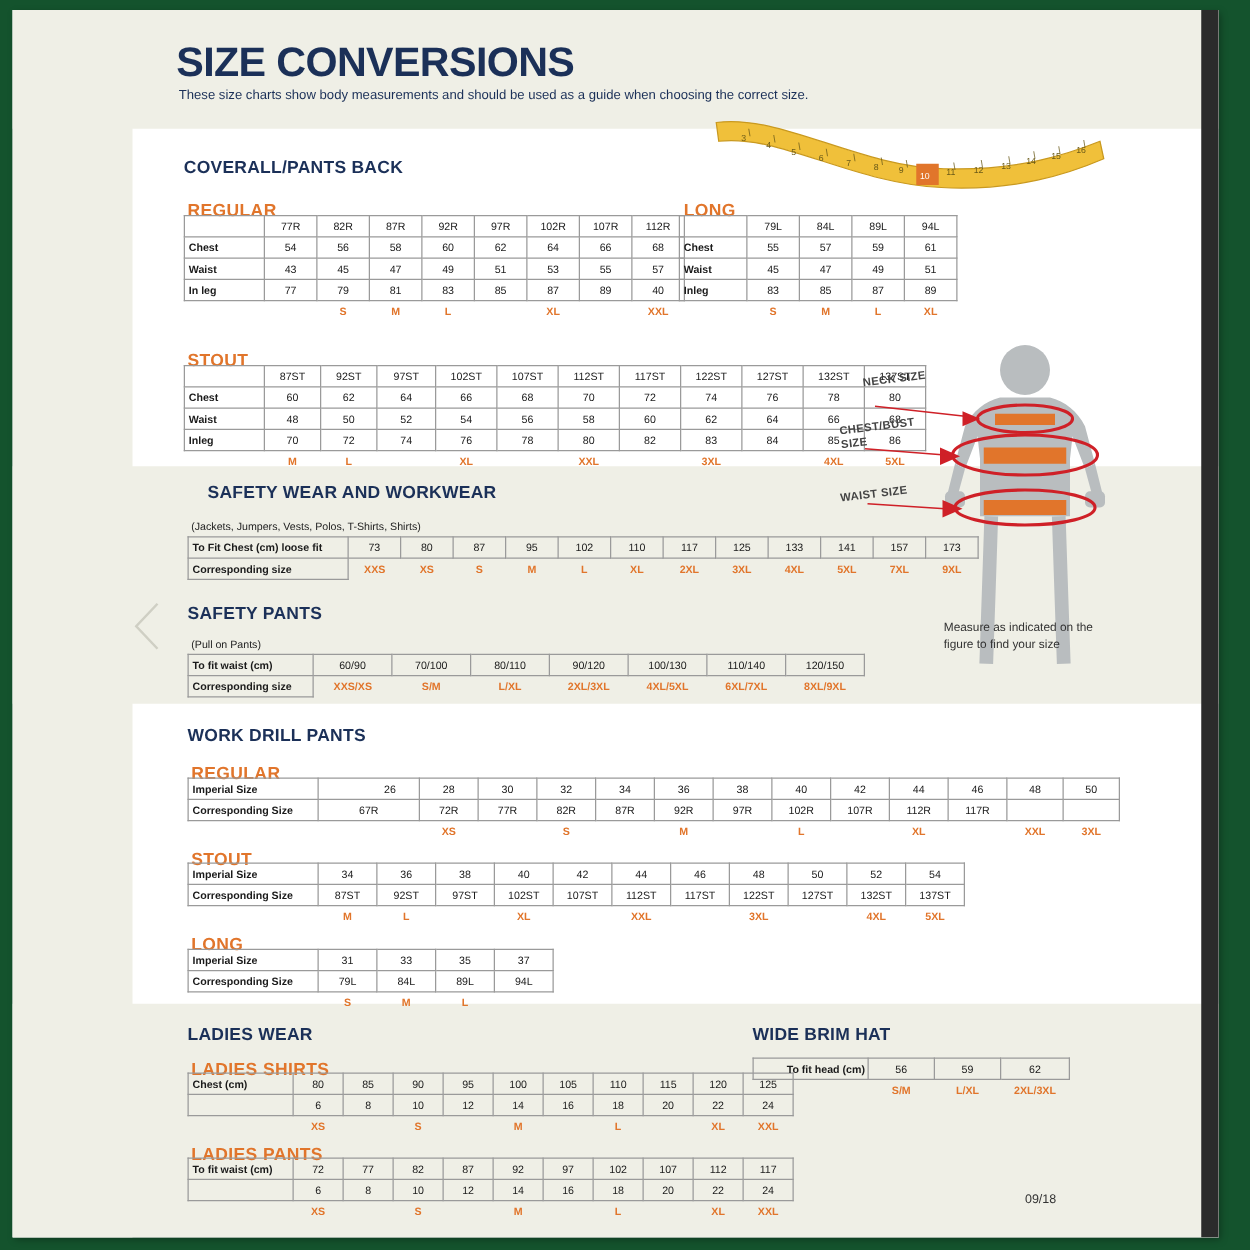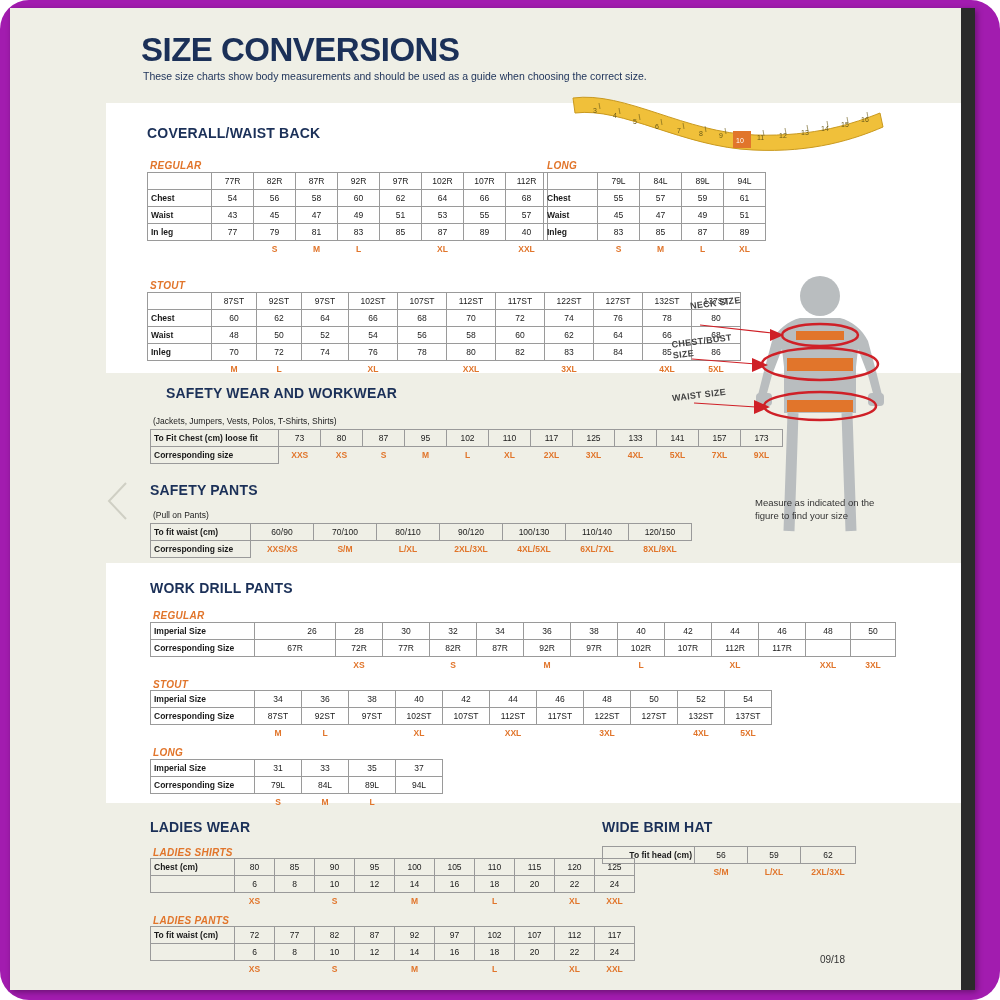--- a/index.html
+++ b/index.html
@@ -5,23 +5,22 @@
   html, body {
     margin: 0;
     padding: 0;
     background: #ffffff;
     font-family: "Liberation Sans", sans-serif;
   }
   #page {
     position: relative;
     width: 1000px;
     height: 1000px;
-    background: #a21caf;
+    background: #14532d;
     overflow: hidden;
-    border-radius: 29px;
   }
   
   .sheet {
     position: absolute;
     left: 10px;
     top: 8px;
     width: 965px;
     height: 982px;
     background: #ffffff;
     box-shadow: 2px 2px 6px rgba(0,0,0,0.35);
@@ -82,25 +81,24 @@
 
   .sec-title {
     position: absolute;
     font-size: 14px;
     font-weight: bold;
     color: #1b3058;
     letter-spacing: 0.2px;
   }
   .sub-label {
     position: absolute;
-    font-size: 10px;
+    font-size: 14px;
     font-weight: bold;
     color: #e1752b;
     letter-spacing: 0.3px;
-    font-style: italic;
   }
   .note {
     position: absolute;
     font-size: 8.5px;
     color: #222;
   }
 
   table.grid {
     position: absolute;
     border-collapse: collapse;
@@ -235,21 +233,21 @@
           <line x1="160" y1="35" x2="161" y2="41"></line>
           <line x1="198" y1="37" x2="199" y2="43"></line>
             <line x1="220" y1="35" x2="221" y2="41"></line>
           <line x1="242" y1="32" x2="243" y2="38"></line>
             <line x1="262" y1="28" x2="263" y2="34"></line>
           <line x1="282" y1="24" x2="283" y2="30"></line>
             <line x1="302" y1="19" x2="303" y2="25"></line>
         </g>
       </svg>
 
-      <div class="sec-title" style="left:137px; top:117px;">COVERALL/WAIST BACK</div>
+      <div class="sec-title" style="left:137px; top:117px;">COVERALL/PANTS BACK</div>
 
       <div class="sub-label" style="left:140px; top:152px;">REGULAR</div>
       <table class="grid" style="left:137px; top:164px;">
         <tbody>
             <tr>
           <td class="rowhead" style="width:58px;"></td>
           <td style="width:37px;">77R</td>
           <td style="width:37px;">82R</td>
           <td style="width:37px;">87R</td>
           <td style="width:37px;">92R</td>

